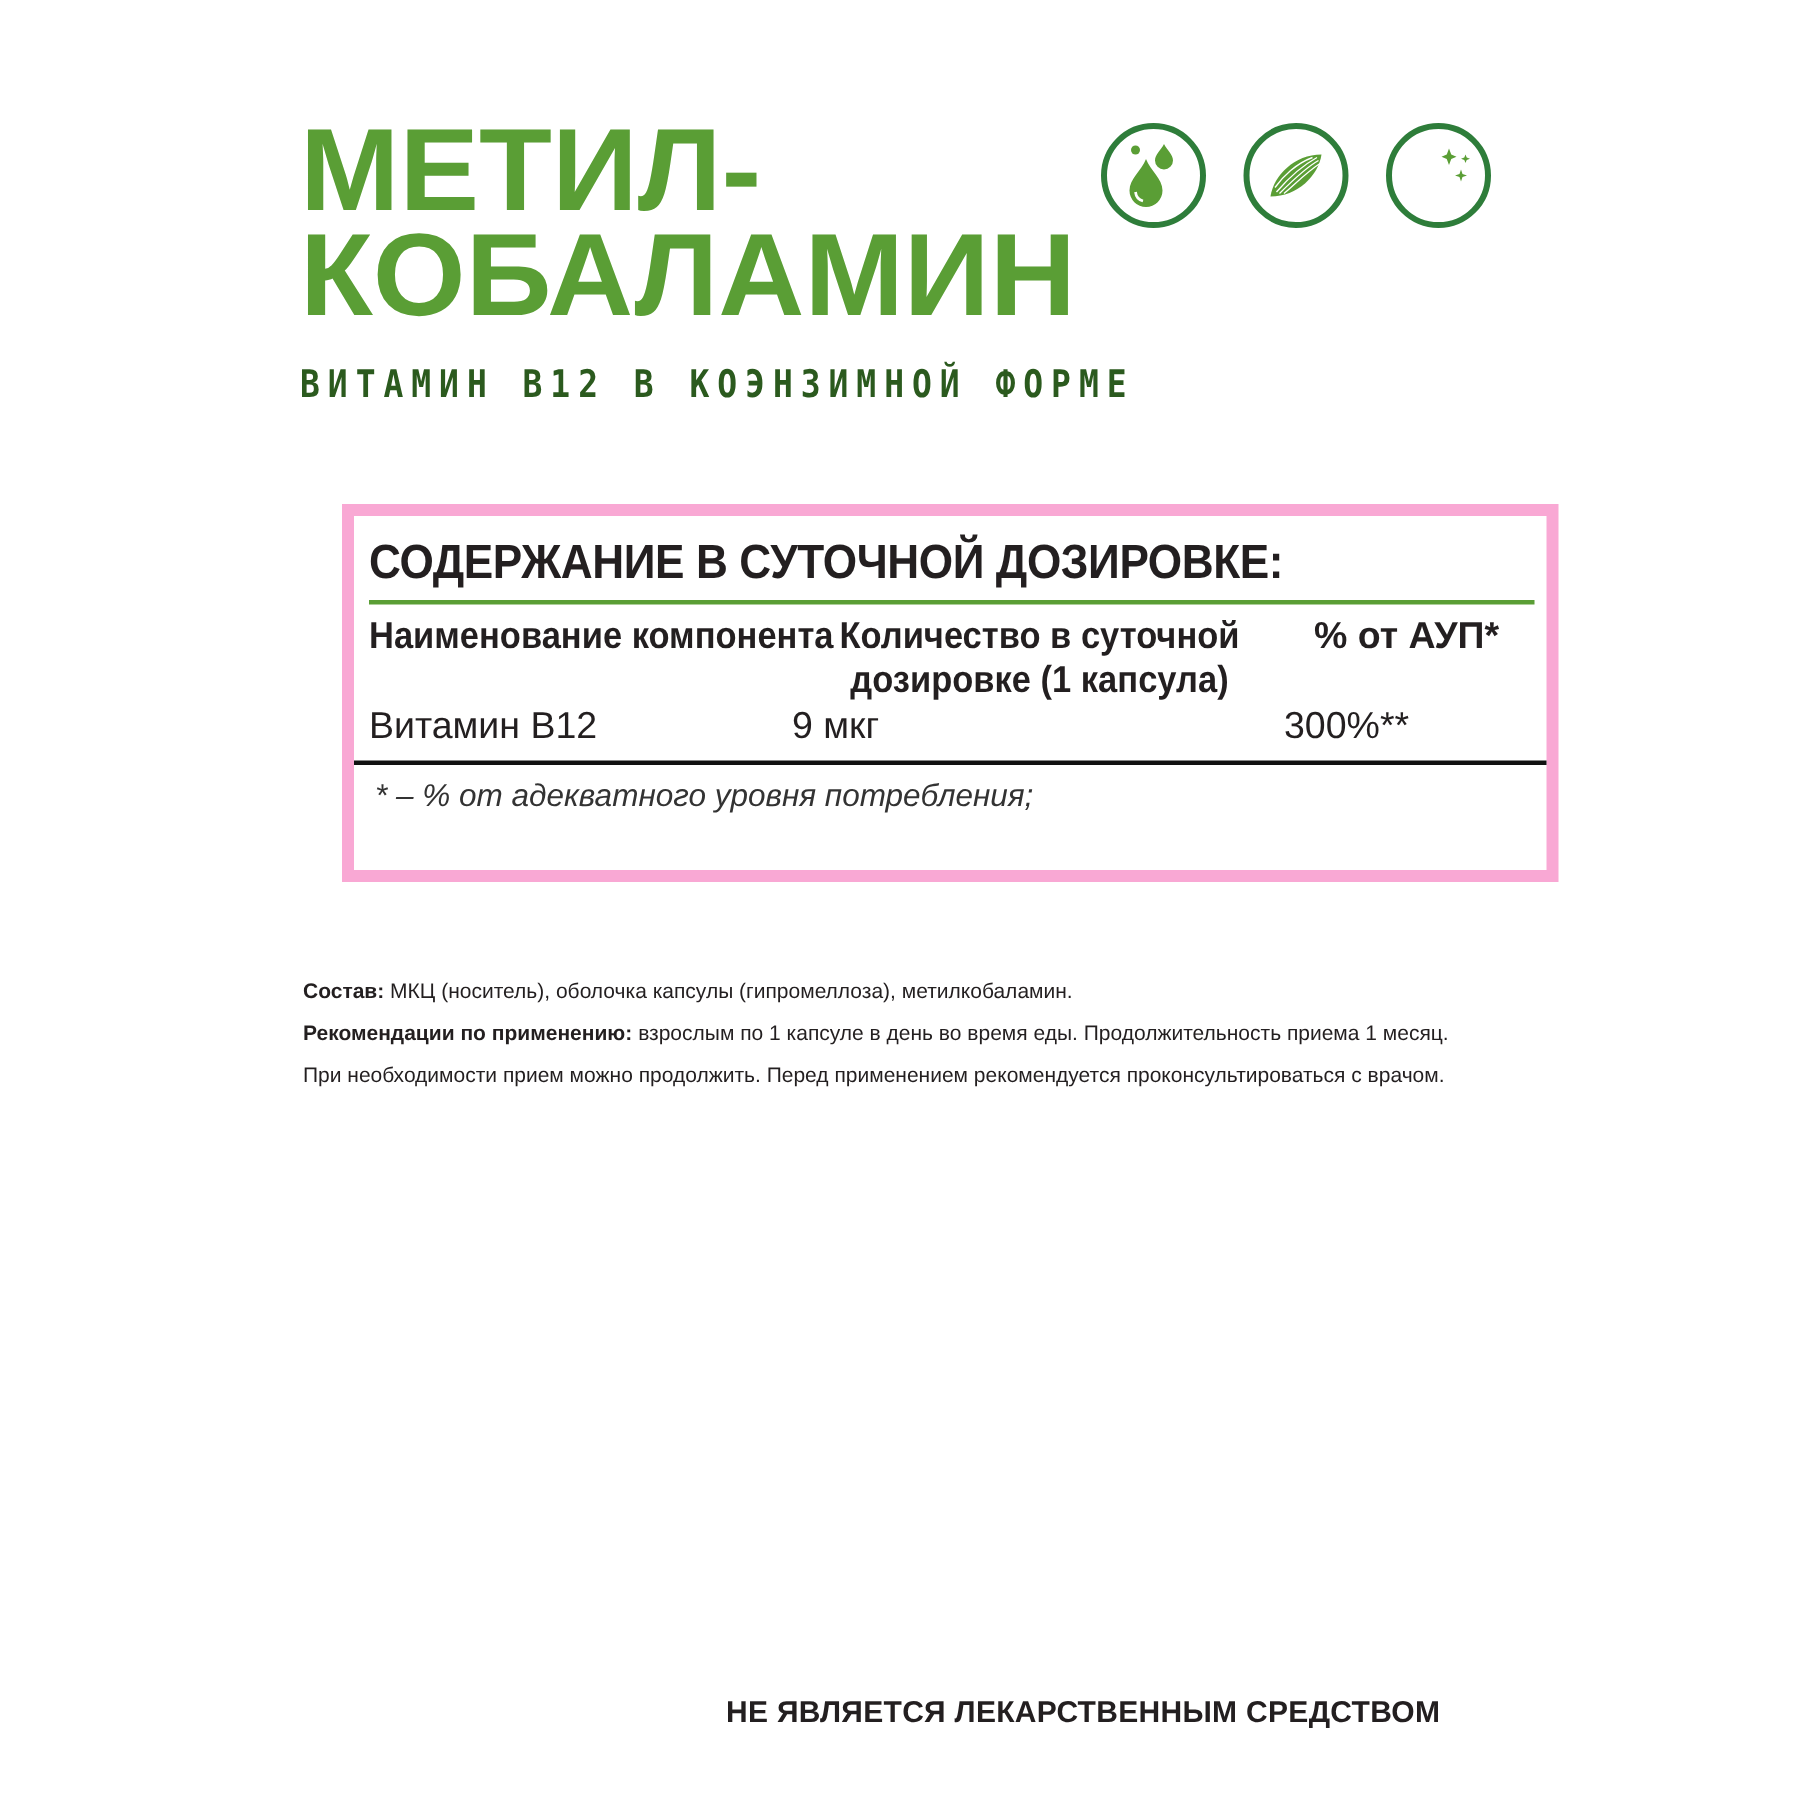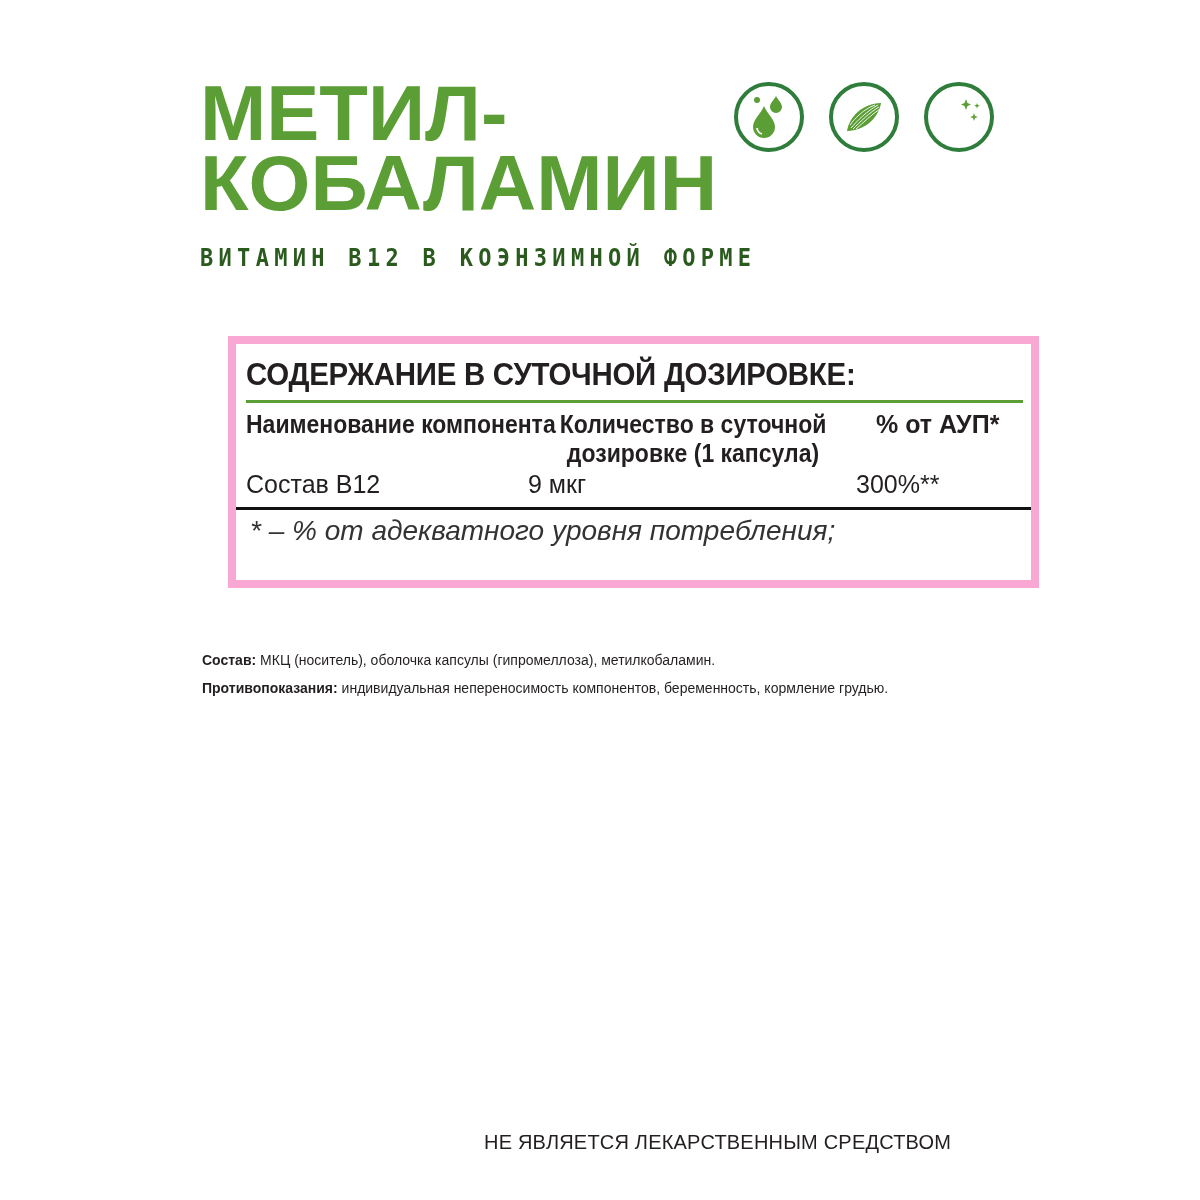--- a/index.html
+++ b/index.html
@@ -37,30 +37,30 @@
   .green-rule { position: absolute; left: 10px; right: 8px; top: 56px; height: 3px; background: #5a9e35; }
   .th { position: absolute; font-weight: 700; font-size: 25px; line-height: 29px; color: #231f20; }
   .th-name { left: 10px; top: 66px; transform: scaleX(0.92); transform-origin: left top; }
   .th-qty { left: 292px; top: 66px; width: 330px; text-align: center; transform: scaleX(0.92); transform-origin: center top; }
   .th-pct { left: 640px; top: 66px; width: 150px; text-align: left; }
   .td { position: absolute; top: 126px; font-size: 25px; line-height: 29px; color: #231f20; }
   .td-name { left: 10px; }
   .td-qty { left: 292px; width: 330px; }
   .td-pct { left: 620px; width: 145px; }
   .black-rule { position: absolute; left: 0; right: 0; top: 163px; height: 3px; background: #111; }
-  .notes { position: absolute; left: 14px; top: 172px; font-style: italic; font-size: 28px; line-height: 29px; color: #333; }
+  .notes { position: absolute; left: 14px; top: 172px; font-style: italic; font-size: 21px; line-height: 29px; color: #333; }
   .body-text {
     position: absolute; left: 202px; top: 646px; width: 790px;
     font-size: 14px; line-height: 28.2px; color: #231f20;
   }
   .body-text p { margin: 0; }
   .body-text b { font-weight: 700; }
   .footer {
     position: absolute; left: 484px; top: 1131px;
-    font-weight: 400; font-size: 20px; color: #231f20; letter-spacing: 0.2px;
+    font-weight: 700; font-size: 20px; color: #231f20; letter-spacing: 0.2px;
   }
 </style>
 </head>
 <body>
 
 <div class="title">
   <div>МЕТИЛ-</div>
   <div>КОБАЛАМИН</div>
 </div>
 <div class="subtitle">ВИТАМИН В12 В КОЭНЗИМНОЙ ФОРМЕ</div>
@@ -94,27 +94,27 @@
     </svg>
   </div>
 </div>
 
 <div class="box">
   <div class="box-title">СОДЕРЖАНИЕ В СУТОЧНОЙ ДОЗИРОВКЕ:</div>
   <div class="green-rule"></div>
   <div class="th th-name"><span>Наименование компонента</span></div>
   <div class="th th-qty"><span>Количество в суточной дозировке (1 капсула)</span></div>
   <div class="th th-pct">% от АУП*</div>
-  <div class="td td-name">Состав В12</div>
+  <div class="td td-name">Витамин В12</div>
   <div class="td td-qty">9 мкг</div>
   <div class="td td-pct">300%**</div>
   <div class="black-rule"></div>
   <div class="notes">
     <div>* – % от адекватного уровня потребления;</div>
   </div>
 </div>
 
 <div class="body-text">
   <p><b>Состав:</b><span> МКЦ (носитель), оболочка капсулы (гипромеллоза), метилкобаламин.</span></p>
-  <p><b>Противопоказания:</b><span> индивидуальная непереносимость компонентов, беременность, кормление грудью.</span></p>
+  <p><b>Рекомендации по применению:</b><span> взрослым по 1 капсуле в день во время еды. Продолжительность приема 1 месяц. При необходимости прием можно продолжить. Перед применением рекомендуется проконсультироваться с врачом.</span></p>
 </div>
 
 <div class="footer">НЕ ЯВЛЯЕТСЯ ЛЕКАРСТВЕННЫМ СРЕДСТВОМ</div>
 
 </body></html>

